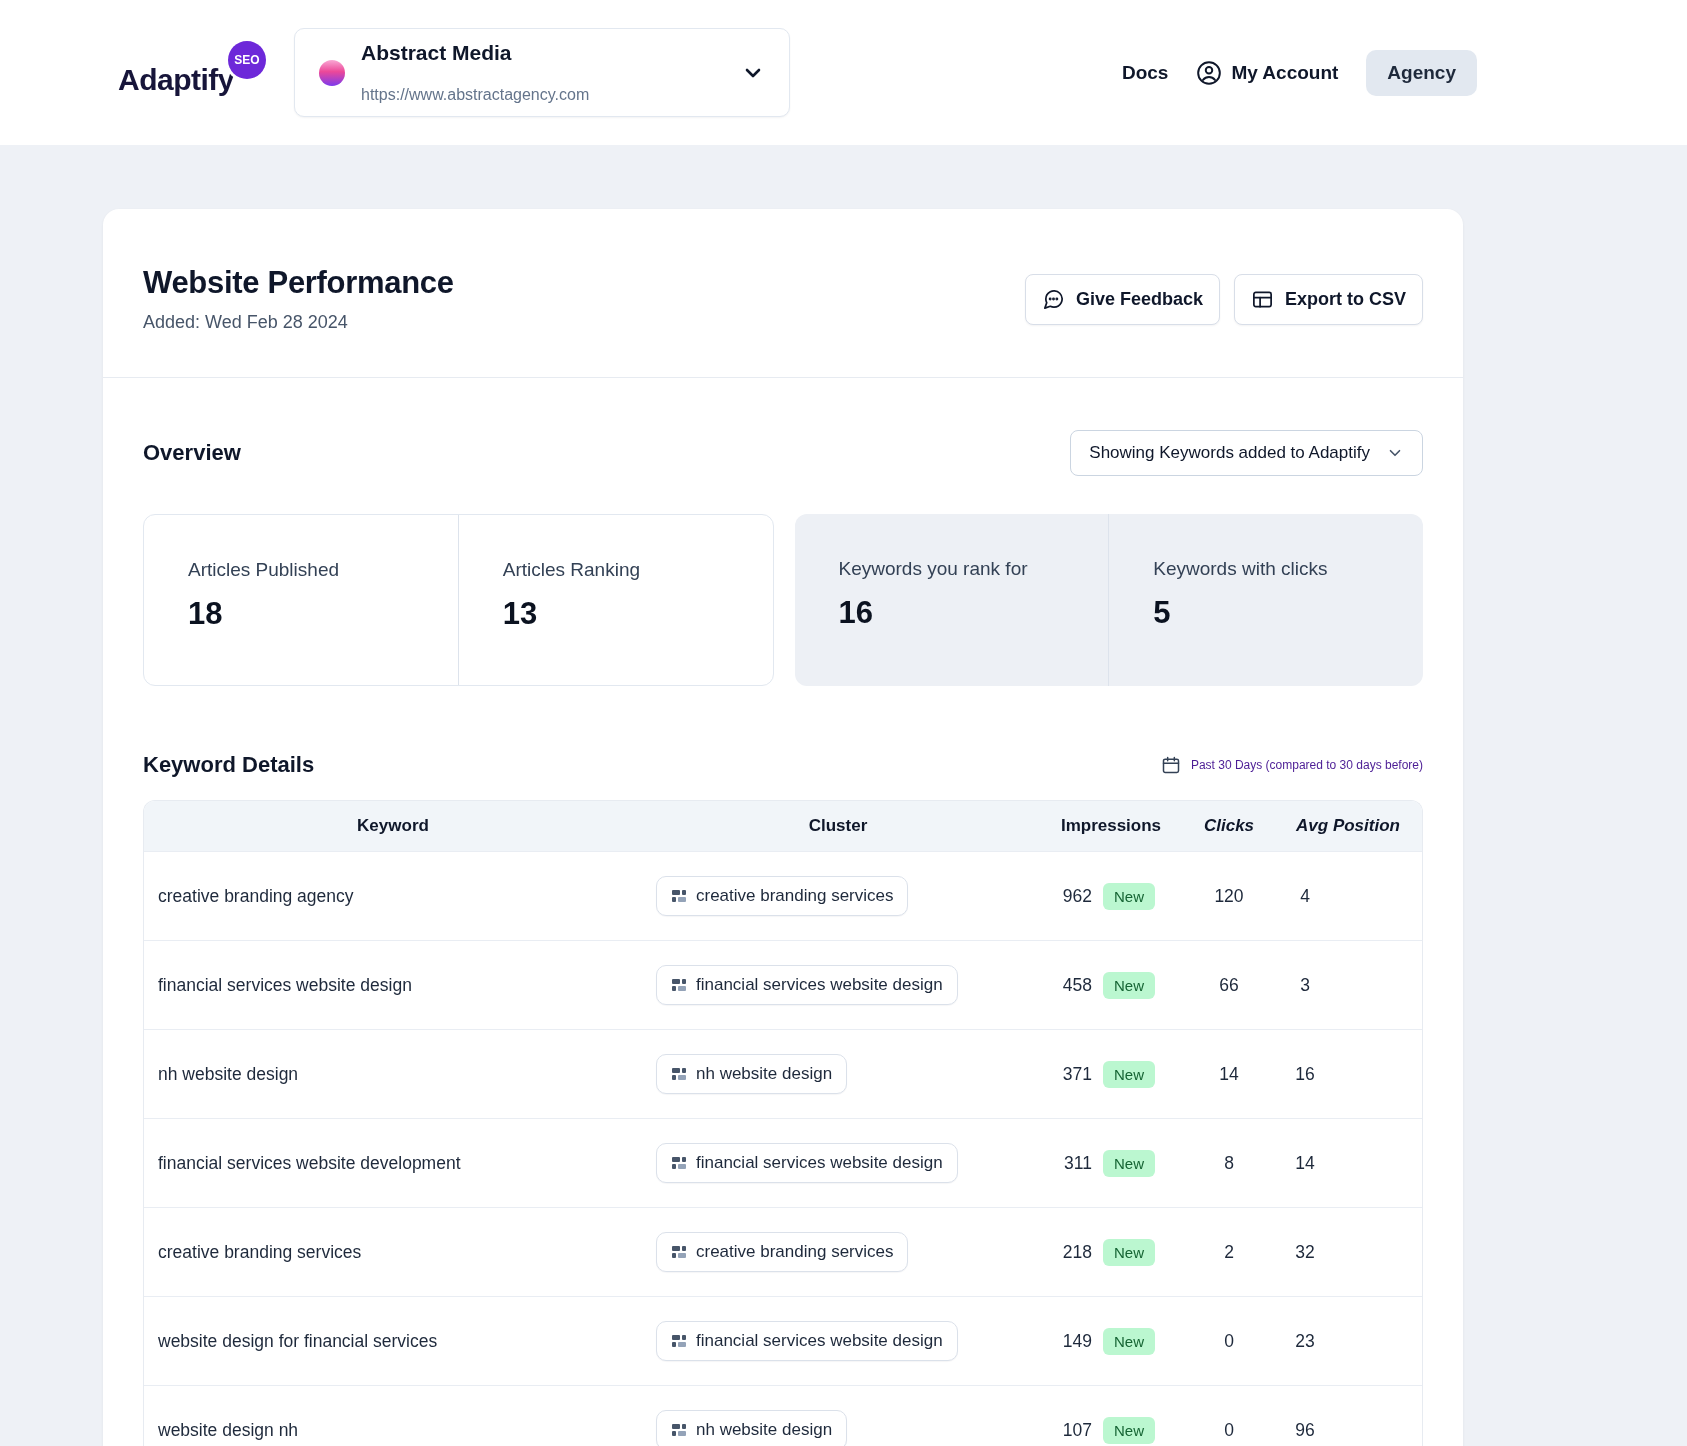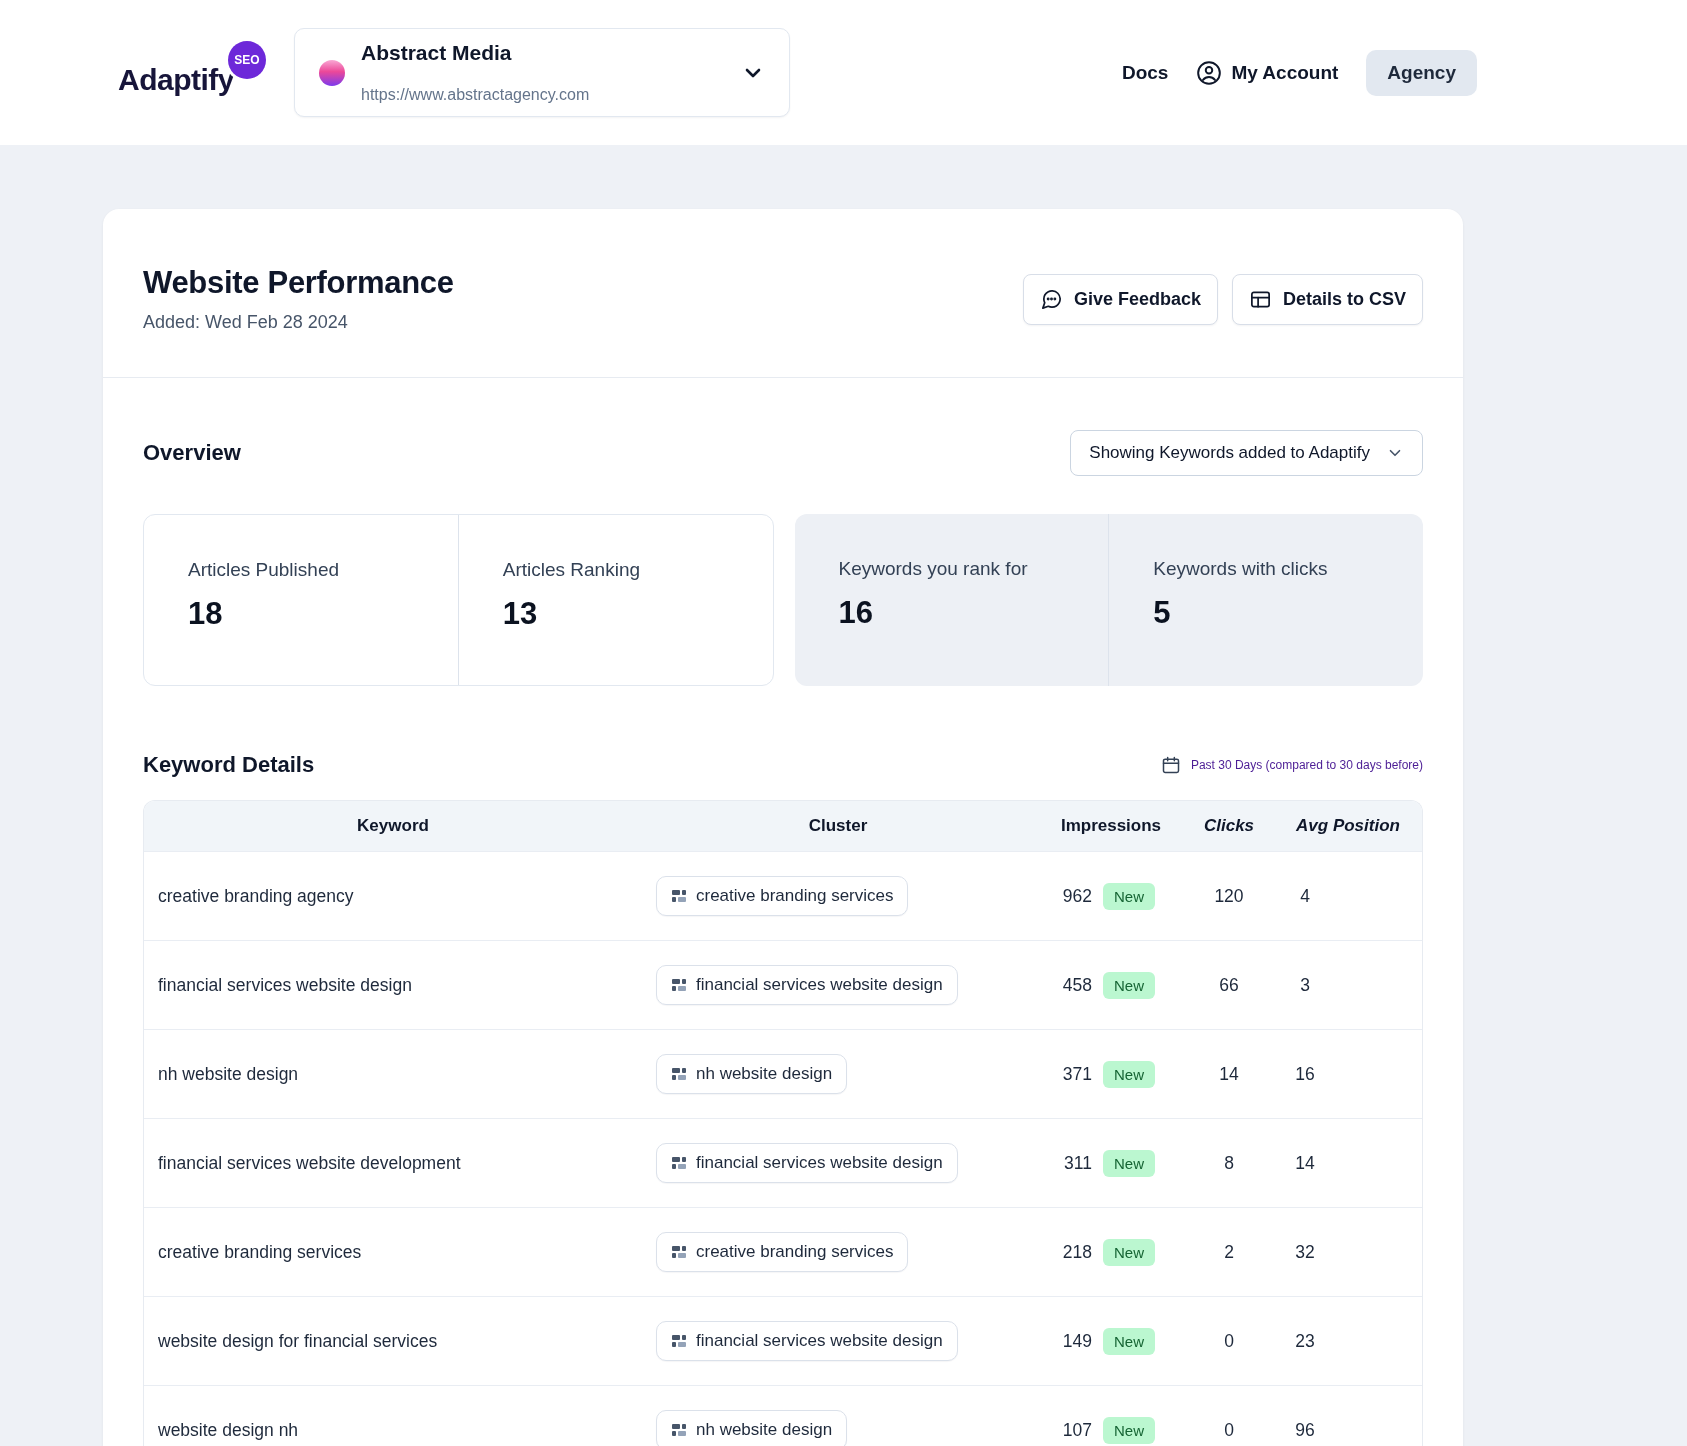--- a/index.html
+++ b/index.html
@@ -173,21 +173,21 @@
           <span>Give Feedback</span>
         </button>
         <button class="btn">
           <span class="icon">
             <svg width="23" height="23" viewBox="0 0 24 24" fill="none" stroke="#0f172a" stroke-width="1.8" stroke-linecap="round" stroke-linejoin="round">
                 <rect x="3" y="4.5" width="18" height="15" rx="2"></rect>
                 <path d="M3 10h18"></path>
                 <path d="M9.5 10v9.5"></path>
               </svg>
           </span>
-          <span>Details to CSV</span>
+          <span>Export to CSV</span>
         </button>
       </div>
     </div>
 
     <div class="card-divider"></div>
 
     <div class="section-row">
       <h2 class="section-title">Overview</h2>
       <button class="filter-select">
         <span>Showing Keywords added to Adaptify</span>

